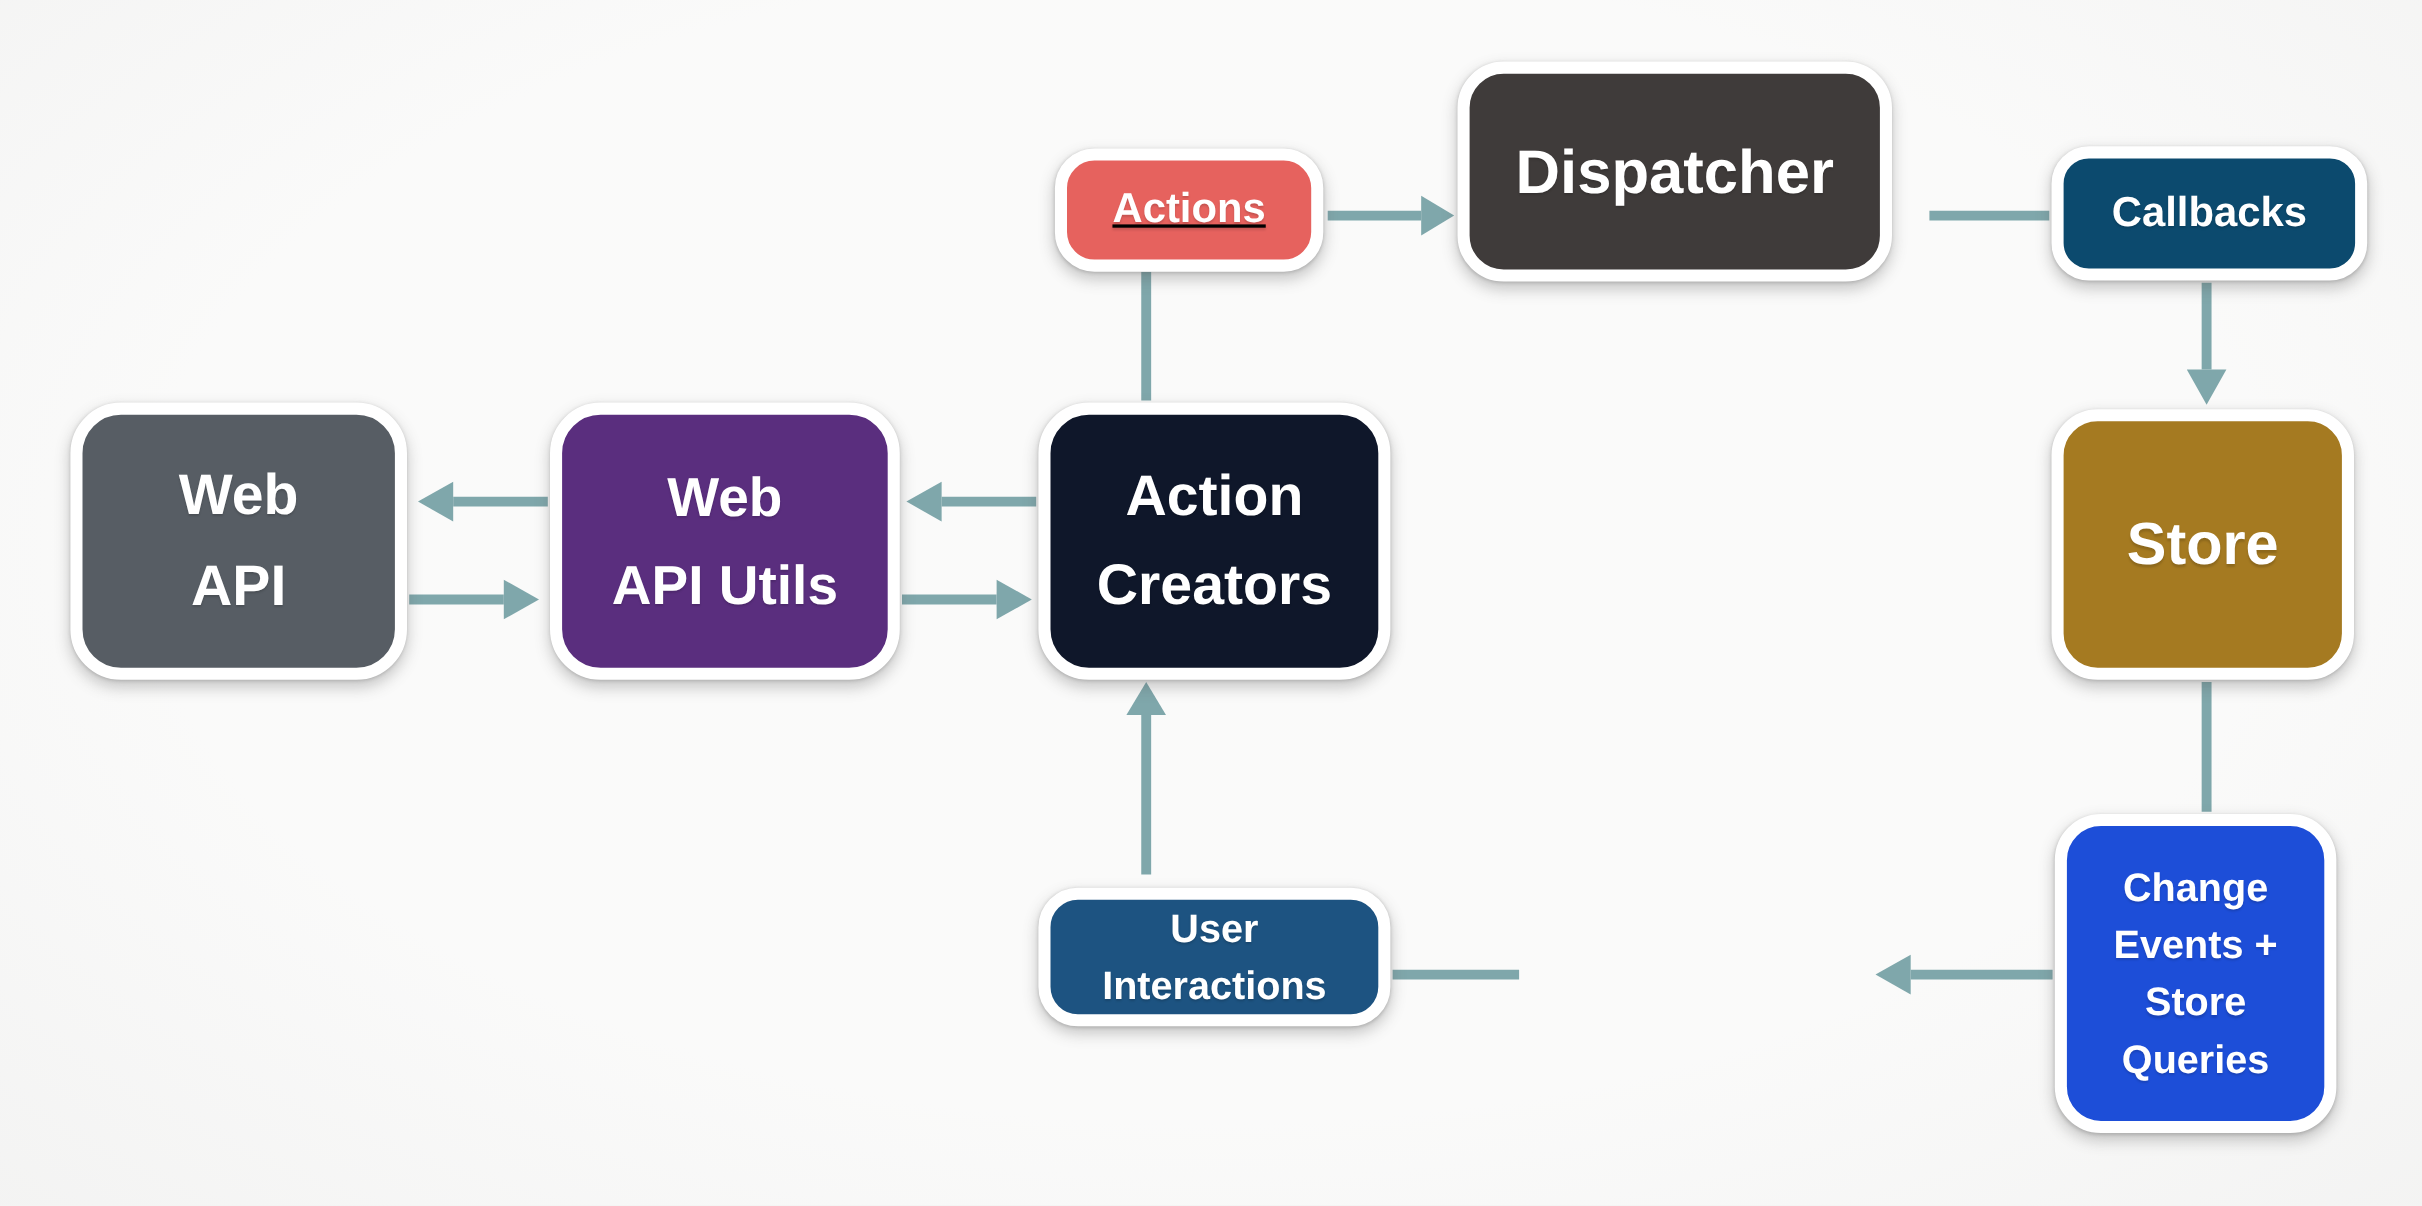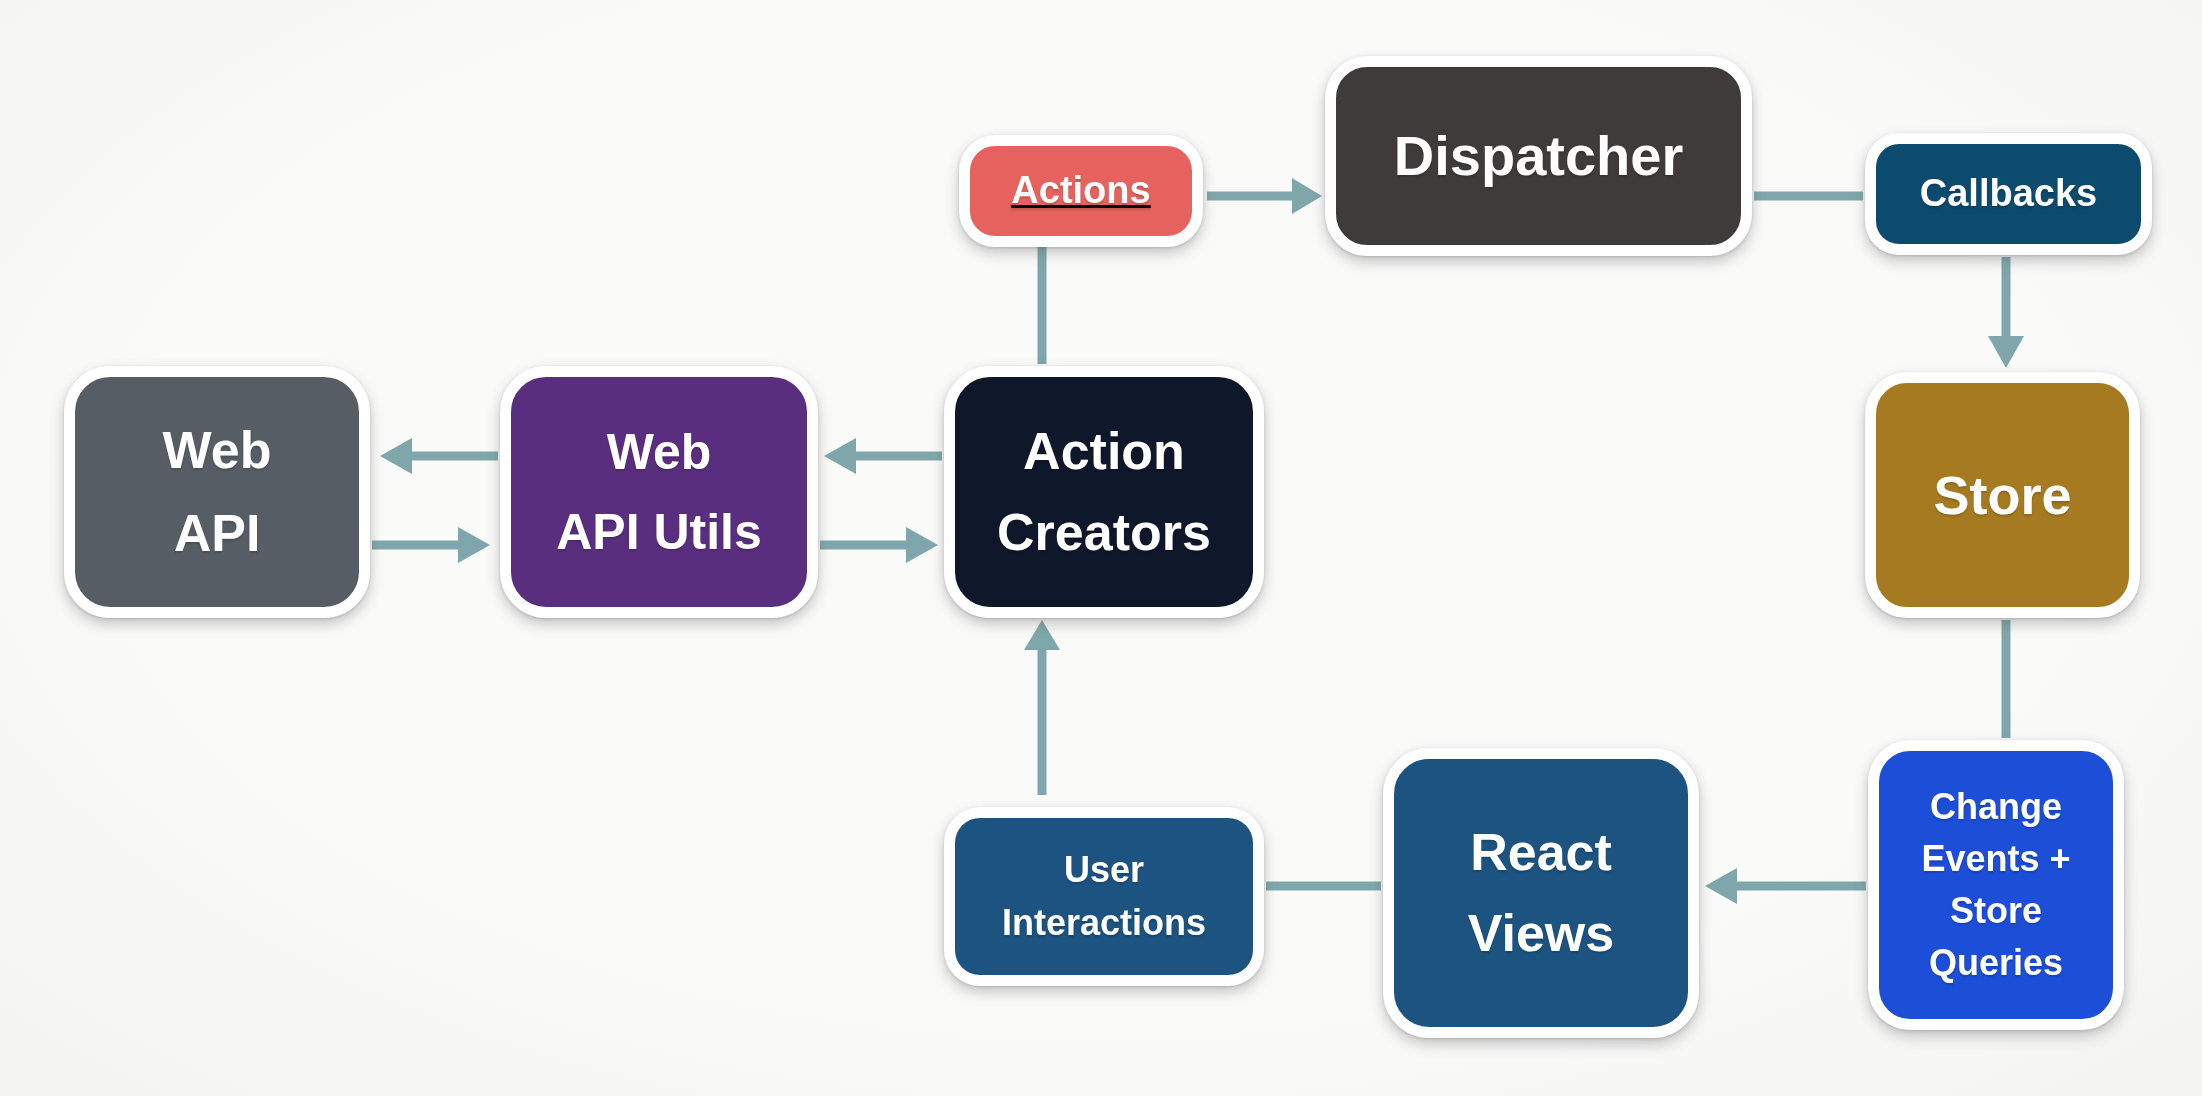--- a/index.html
+++ b/index.html
@@ -33,26 +33,26 @@
     color:var(--text,#ffffff);
     font-weight:bold;
     white-space:pre-line;
     text-shadow:0 2px 2px rgba(0,0,0,0.15);
   }
   
   #n-web-api          {left:64px;  top:366px; width:306px; height:252px; border-radius:46px; font-size:52px; line-height:1.6;}
   #n-web-api-utils    {left:500px; top:366px; width:318px; height:252px; border-radius:46px; font-size:50px; line-height:1.6;}
   #n-action-creators  {left:944px; top:366px; width:320px; height:252px; border-radius:46px; font-size:52px; line-height:1.55;}
   #n-actions          {left:959px; top:135px; width:244px; height:112px; border-radius:36px; font-size:38px; line-height:1.2;text-decoration:underline;}
-  #n-dispatcher       {left:1325px;top:56px;  width:427px; height:200px; border-radius:42px; font-size:56px; line-height:1.2;}
+  #n-dispatcher       {left:1325px;top:56px;  width:395px; height:200px; border-radius:42px; font-size:56px; line-height:1.2;}
   #n-callbacks        {left:1865px;top:133px; width:287px; height:122px; border-radius:34px; font-size:38px; line-height:1.2;}
   #n-store            {left:1865px;top:372px; width:275px; height:246px; border-radius:42px; font-size:54px; line-height:1.2;}
   #n-change-events    {left:1868px;top:740px; width:256px; height:290px; border-radius:42px; font-size:36px; line-height:1.45;}
   #n-react-views      {left:1383px;top:748px; width:316px; height:290px; border-radius:46px; font-size:52px; line-height:1.55;}
-  #n-user-interactions{left:944px; top:807px; width:320px; height:179px; border-radius:36px; font-size:36px; line-height:1.45;}
+  #n-user-interactions{left:944px; top:807px; width:320px; height:126px; border-radius:36px; font-size:36px; line-height:1.45;}
 </style>
 </head>
 <body>
 
 <div class="stage">
 
   <svg class="edges" width="2202" height="1096" viewBox="0 0 2202 1096">
     <g>
       <line x1="1042" y1="247" x2="1042" y2="364"></line>
     </g>
@@ -130,23 +130,19 @@
     <span class="node-label">Store</span>
   </div>
 
   <div class="node" id="n-change-events" style="background-color: #1d4ed8; align-items: center;">
     <span class="node-label">Change
 Events +
 Store
 Queries</span>
   </div>
 
-  <div class="node" id="n-react-views" style="background-color: rgb(29, 83, 129);">
-    <span class="node-label">React
-Views</span>
-  </div>
 
   <div class="node" id="n-user-interactions" style="background-color: rgb(29, 83, 129);">
     <span class="node-label">User
 Interactions</span>
   </div>
 
 </div>
 
 </body></html>

